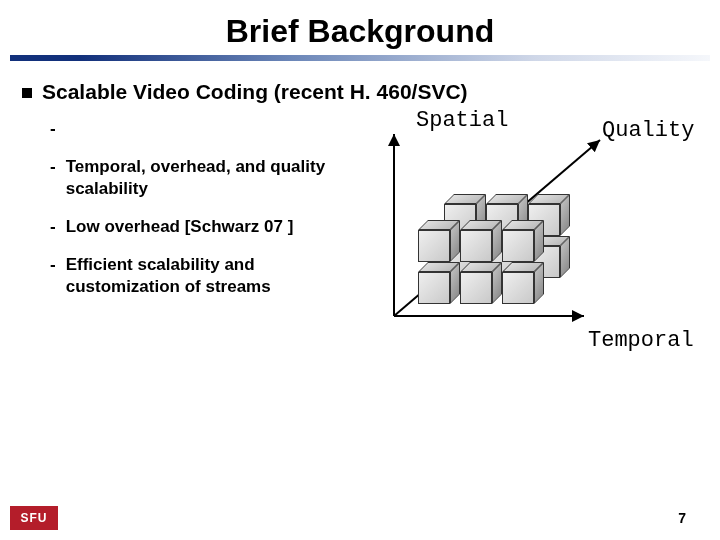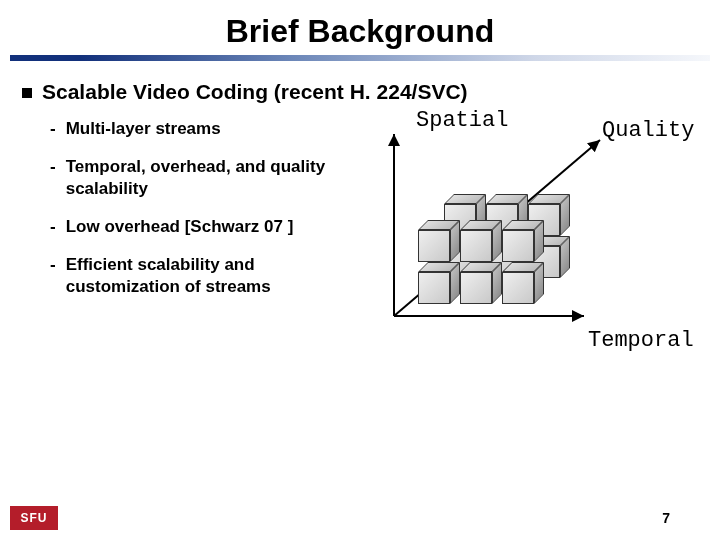--- a/index.html
+++ b/index.html
@@ -39,48 +39,47 @@
   .axis-temporal { left: 236px; top: 216px; }            
 
   
   .cube-wrap { position: absolute; }
   .cube { position: relative; width: 36px; height: 36px; }
   .face { position: absolute; }
   .front { left: 0; top: 10px; width: 32px; height: 32px; background: linear-gradient(135deg,#efefef,#c9c9c9); border:1px solid #333; }
   .side  { left: 32px; top: 10px; width: 10px; height: 32px; background: linear-gradient(135deg,#bdbdbd,#8e8e8e); border:1px solid #333; transform: skewY(-45deg); transform-origin: top left; }
   .top   { left: 0; top: 0; width: 32px; height: 10px; background: linear-gradient(135deg,#e0e0e0,#bcbcbc); border:1px solid #333; transform: skewX(-45deg); transform-origin: bottom left; }
 
-  .footer { position: absolute; left: 0; right: 16px; bottom: 10px; height: 30px; padding-left: 18px; }
+  .footer { position: absolute; left: 0; right: 0; bottom: 10px; height: 30px; padding-left: 18px; }
   .logo-box { position: absolute; left: 10px; bottom: 0; width: 48px; height: 24px; background:#b41d2a; color:#fff; font-size:12px; text-align:center; line-height:24px; font-weight:bold; letter-spacing:1px; }
   .author { position: absolute; left: 0; right: 0; text-align: center; font-size: 13px; color:#000; bottom: 4px; }
   .pagenum { position: absolute; right: 34px; bottom: 4px; font-size: 14px; font-weight: bold; }
 
   svg.arrows { position:absolute; left:0; top:0; width:340px; height:260px; }
 </style>
 </head>
 <body>
 
 <div class="slide">
 
   <div class="title-band">
     <div class="title-text">Brief Background</div>
   </div>
   <div class="hr-line"></div>
 
   <div class="content">
     <div class="l1">
       <div class="bullet-sq"></div>
-      <div class="txt">Scalable Video Coding (recent H. 224/SVC)</div>
+      <div class="txt">Scalable Video Coding (recent H. 460/SVC)</div>
     </div>
 
     <div class="two-col">
       <div class="left-col">
         <div class="l2">
           <div class="dash">-</div>
-          <div class="txt">Multi-layer streams</div>
         </div>
         <div class="l2">
           <div class="dash">-</div>
           <div class="txt">Temporal, overhead, and quality scalability</div>
         </div>
         <div class="l2">
           <div class="dash">-</div>
           <div class="txt">Low overhead [Schwarz 07 ]</div>
         </div>
         <div class="l2">

